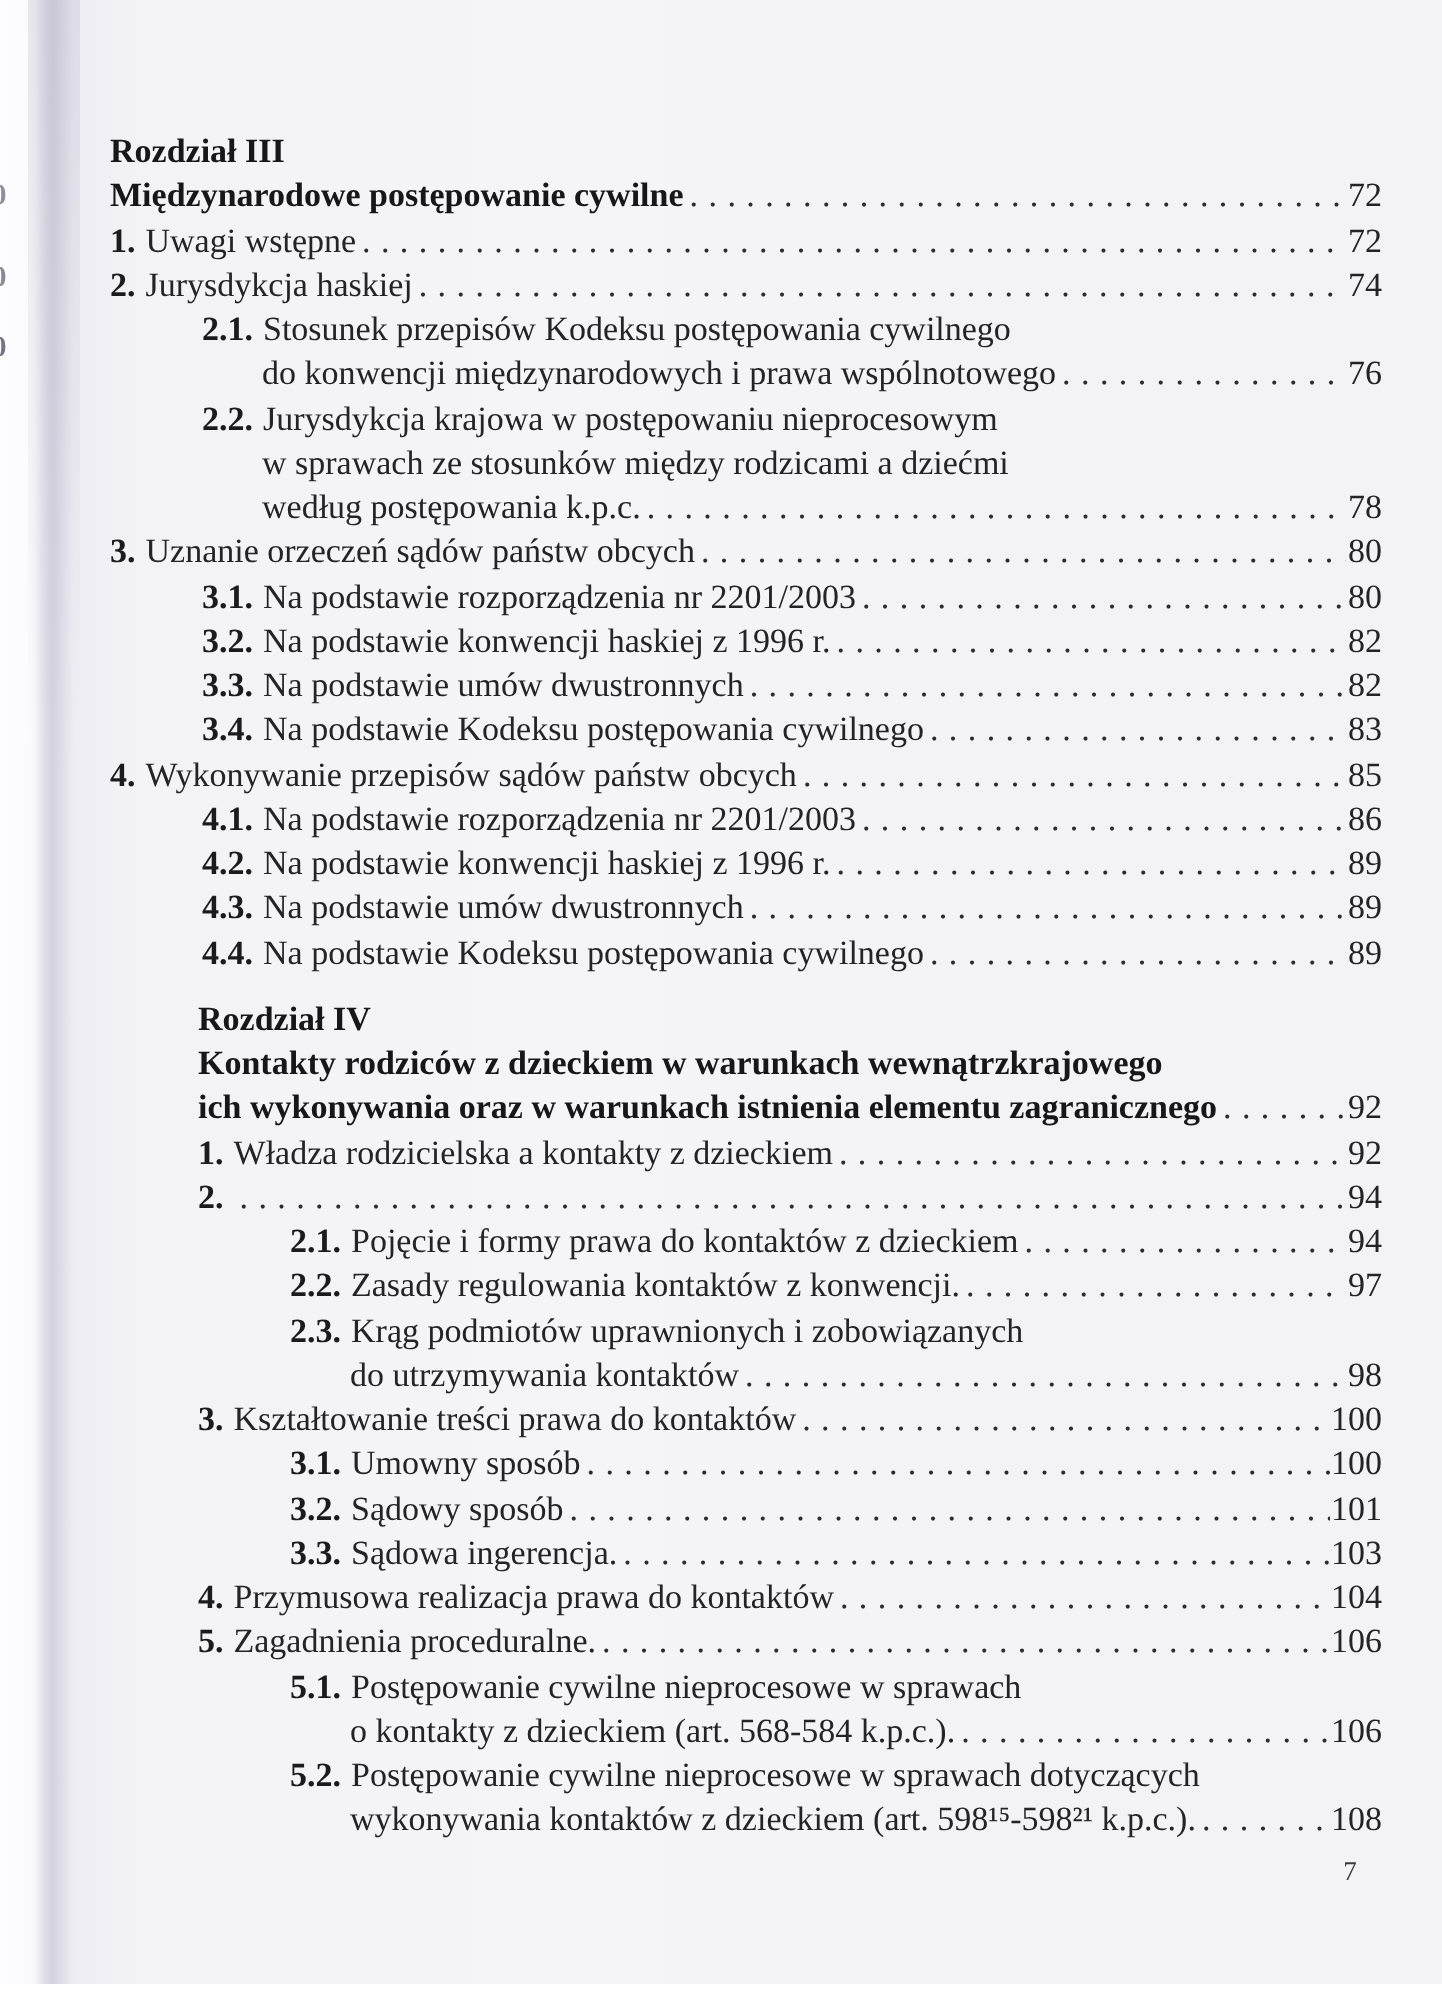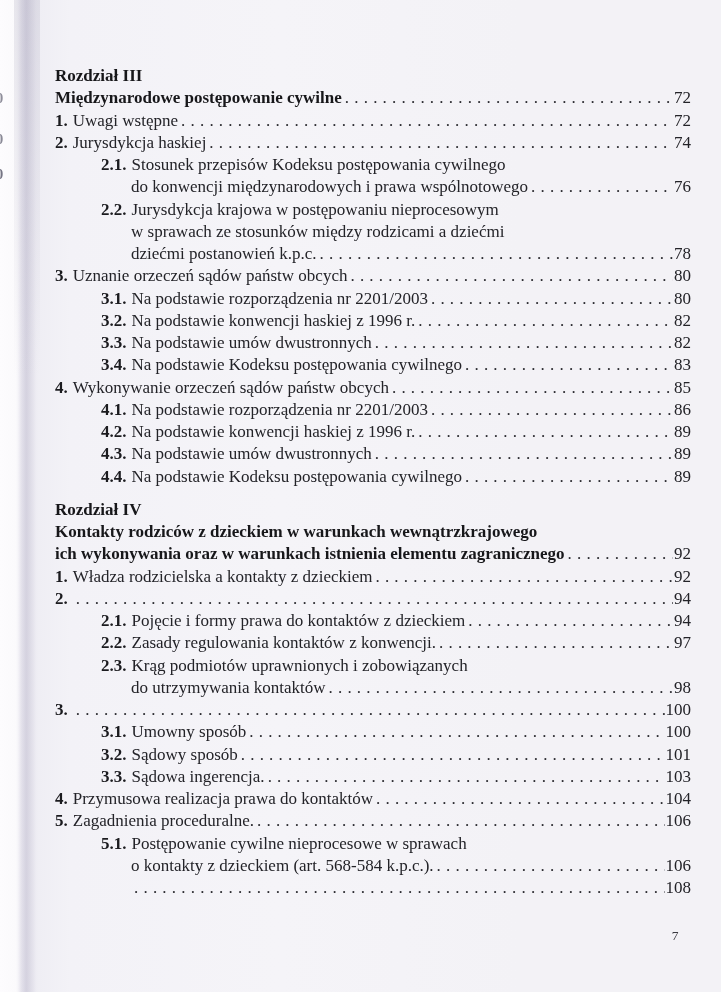--- a/index.html
+++ b/index.html
@@ -34,21 +34,21 @@
     width: 16px;
     font-size: 14.5px;
     font-weight: bold;
     color: #23233a;
     letter-spacing: 0;
   }
   .content {
     position: absolute; left: 0; top: 0; right: 0;
     padding: 65px 30px 0 55px;
   }
-  .chapter-section + .chapter-section { margin-top: 11px; }
+  .chapter-section + .chapter-section { margin-top: 11px; margin-left: 44px; }
   .toc-row {
     display: flex;
     align-items: flex-start;
     line-height: 22.25px;
     font-size: 17px;
     color: #232328;
     white-space: nowrap;
   }
   .chapter-label {
     line-height: 22.25px;
@@ -134,21 +134,21 @@
           <span class="pagenum">76</span>
         </div>
         <div class="toc-row lv1">
           <span class="num">2.2.</span>
           <span class="entry-text">Jurysdykcja krajowa w postępowaniu nieprocesowym</span>
         </div>
         <div class="toc-row lv1-cont">
           <span class="entry-text">w sprawach ze stosunków między rodzicami a dziećmi</span>
         </div>
         <div class="toc-row lv1-cont">
-          <span class="entry-text">dziećmi postanowień k.p.c.</span>
+          <span class="entry-text">według postępowania k.p.c.</span>
           <span class="leader"></span>
           <span class="pagenum">78</span>
         </div>
         <div class="toc-row lv0">
           <span class="num">3.</span>
           <span class="entry-text">Uznanie orzeczeń sądów państw obcych</span>
           <span class="leader"></span>
           <span class="pagenum">80</span>
         </div>
         <div class="toc-row lv1">
@@ -170,21 +170,21 @@
           <span class="pagenum">82</span>
         </div>
         <div class="toc-row lv1">
           <span class="num">3.4.</span>
           <span class="entry-text">Na podstawie Kodeksu postępowania cywilnego</span>
           <span class="leader"></span>
           <span class="pagenum">83</span>
         </div>
         <div class="toc-row lv0">
           <span class="num">4.</span>
-          <span class="entry-text">Wykonywanie orzeczeń sądów państw obcych</span>
+          <span class="entry-text">Wykonywanie przepisów sądów państw obcych</span>
           <span class="leader"></span>
           <span class="pagenum">85</span>
         </div>
         <div class="toc-row lv1">
           <span class="num">4.1.</span>
           <span class="entry-text">Na podstawie rozporządzenia nr 2201/2003</span>
           <span class="leader"></span>
           <span class="pagenum">86</span>
         </div>
         <div class="toc-row lv1">
@@ -243,20 +243,21 @@
           <span class="num">2.3.</span>
           <span class="entry-text">Krąg podmiotów uprawnionych i zobowiązanych</span>
         </div>
         <div class="toc-row lv1-cont">
           <span class="entry-text">do utrzymywania kontaktów</span>
           <span class="leader"></span>
           <span class="pagenum">98</span>
         </div>
         <div class="toc-row lv0">
           <span class="num">3.</span>
+          <span class="entry-text">Kształtowanie treści prawa do kontaktów</span>
           <span class="leader"></span>
           <span class="pagenum">100</span>
         </div>
         <div class="toc-row lv1">
           <span class="num">3.1.</span>
           <span class="entry-text">Umowny sposób</span>
           <span class="leader"></span>
           <span class="pagenum">100</span>
         </div>
         <div class="toc-row lv1">
@@ -285,20 +286,25 @@
         </div>
         <div class="toc-row lv1">
           <span class="num">5.1.</span>
           <span class="entry-text">Postępowanie cywilne nieprocesowe w sprawach</span>
         </div>
         <div class="toc-row lv1-cont">
           <span class="entry-text">o kontakty z dzieckiem (art. 568-584 k.p.c.).</span>
           <span class="leader"></span>
           <span class="pagenum">106</span>
         </div>
-        <div class="toc-row lv1-cont">
+        <div class="toc-row lv1">
+          <span class="num">5.2.</span>
+          <span class="entry-text">Postępowanie cywilne nieprocesowe w sprawach dotyczących</span>
+        </div>
+        <div class="toc-row lv1-cont">
+          <span class="entry-text">wykonywania kontaktów z dzieckiem (art. 598¹⁵-598²¹ k.p.c.).</span>
           <span class="leader"></span>
           <span class="pagenum">108</span>
         </div>
       </div>
     </div>
   <div class="footer">7</div>
 </div>
 
 </body></html>

